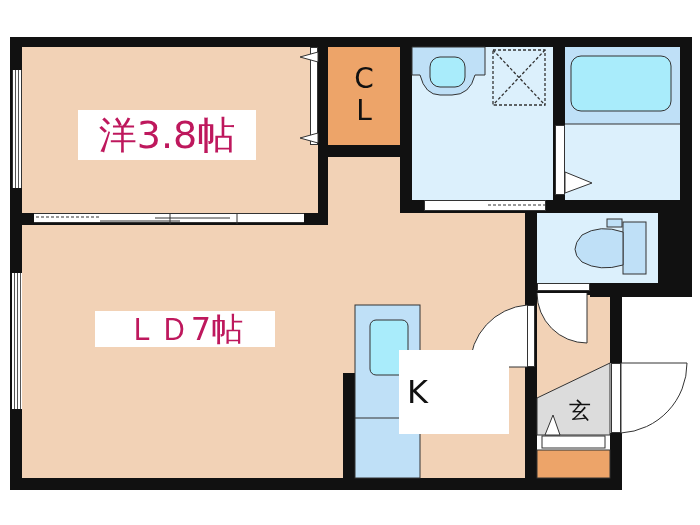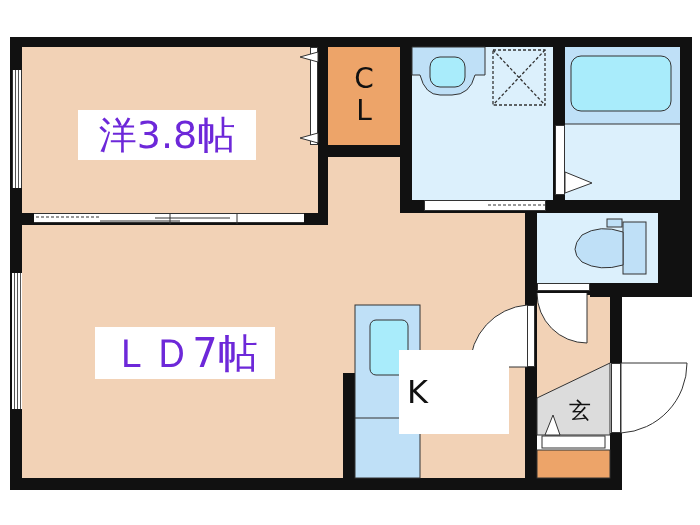--- a/index.html
+++ b/index.html
@@ -1,20 +1,20 @@
 <!DOCTYPE html>
 <html><head>
 <meta charset="utf-8">
 <style>
   html,body{margin:0;padding:0;background:#ffffff;}
   body{width:700px;height:525px;position:relative;overflow:hidden;font-family:"DejaVu Sans","Liberation Sans",sans-serif;}
   .abs{position:absolute;box-sizing:border-box;}
   .wall{position:absolute;background:#111;}
   .room{position:absolute;}
-  .label{position:absolute;background:#fff;color:#6d28d9;display:flex;align-items:center;justify-content:center;white-space:nowrap;line-height:1;}
+  .label{position:absolute;background:#fff;color:#be185d;display:flex;align-items:center;justify-content:center;white-space:nowrap;line-height:1;}
   svg{position:absolute;left:0;top:0;}
 </style>
 </head>
 <body>
 
 <div class="room" style="left:22px;top:47px;width:296px;height:166px;background:#f2d2b6;"></div>
 <div class="room" style="left:328px;top:47px;width:72px;height:98px;background:#eda469;"></div>
 <div class="room" style="left:328px;top:157px;width:72px;height:70px;background:#f2d2b6;"></div>
 <div class="room" style="left:22px;top:225px;width:503px;height:253px;background:#f2d2b6;"></div>
 <div class="room" style="left:400px;top:213px;width:125px;height:20px;background:#f2d2b6;"></div>
@@ -114,19 +114,19 @@
   <rect x="537" y="450" width="73" height="28" fill="#eda469" stroke="#333"></rect>
 </svg>
 
 <div class="label" style="left:78px;top:110px;width:178px;height:50px;font-size:38px;">洋3.8帖</div>
 
 <div class="abs" style="left:346px;top:60px;width:36px;height:70px;display:flex;flex-direction:column;align-items:center;justify-content:center;font-size:28px;color:#111;line-height:1.15;">
   <span>C</span>
   <span>L</span>
 </div>
 
-<div class="label" style="left:95px;top:327px;width:180px;height:52px;font-size:40px;">ＬＤ7帖</div>
+<div class="label" style="left:95px;top:311px;width:180px;height:36px;font-size:32px;">ＬＤ7帖</div>
 
 <div class="abs" style="left:399px;top:350px;width:110px;height:84px;background:#fff;display:flex;flex-direction:column;justify-content:center;font-size:32px;color:#111;line-height:1.15;">
   <span style="padding-left:8px;">K</span>
 </div>
 
 <div class="abs" style="left:560px;top:396px;width:40px;height:30px;font-size:22px;color:#111;display:flex;align-items:center;justify-content:center;">玄</div>
 
 </body></html>

